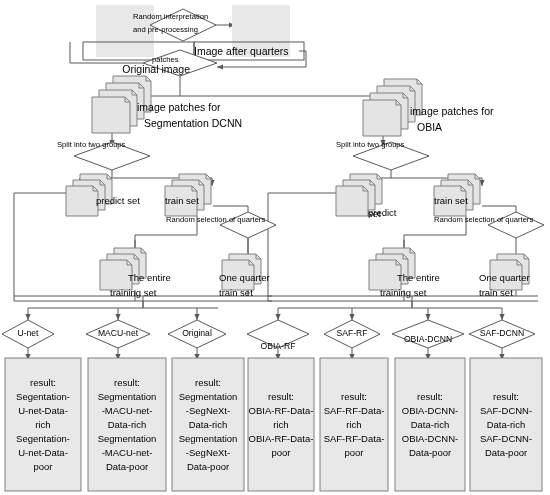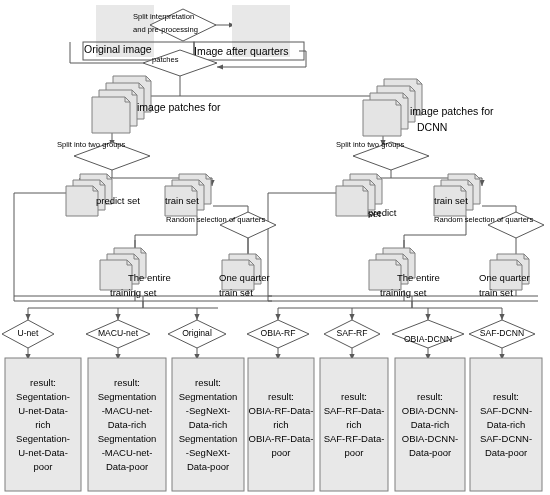--- a/index.html
+++ b/index.html
@@ -191,53 +191,54 @@
         <rect x="5" y="358" width="76" height="133" fill="#e8e8e8" stroke="#7f7f7f" stroke-width="1"></rect>
         <rect x="88" y="358" width="78" height="133" fill="#e8e8e8" stroke="#7f7f7f" stroke-width="1"></rect>
         <rect x="172" y="358" width="72" height="133" fill="#e8e8e8" stroke="#7f7f7f" stroke-width="1"></rect>
         <rect x="248" y="358" width="66" height="133" fill="#e8e8e8" stroke="#7f7f7f" stroke-width="1"></rect>
         <rect x="320" y="358" width="68" height="133" fill="#e8e8e8" stroke="#7f7f7f" stroke-width="1"></rect>
         <rect x="395" y="358" width="70" height="133" fill="#e8e8e8" stroke="#7f7f7f" stroke-width="1"></rect>
         <rect x="470" y="358" width="72" height="133" fill="#e8e8e8" stroke="#7f7f7f" stroke-width="1"></rect>
       </g>
 </svg>
 
-<div class="lbl t11" style="left:84px;top:44px;width:106px;">Original image</div>
+<div class="lbl t11" style="left:84px;top:64px;width:106px;text-align:right;">Original image</div>
 <div class="lbl t11" style="left:194px;top:46px;width:110px;">Image after quarters</div>
-<div class="lbl t8" style="left:133px;top:13px;width:100px;">Split interpretation</div>
+<div class="lbl t8" style="left:133px;top:13px;width:100px;">Random interpretation</div>
 <div class="lbl t8" style="left:133px;top:26px;width:100px;">and pre-processing</div>
 <div class="lbl t8" style="left:152px;top:56px;width:56px;">patches</div>
 
 <div class="lbl t11" style="left:137px;top:102px;width:120px;">image patches for</div>
+<div class="lbl t11" style="left:144px;top:118px;width:130px;">Segmentation DCNN</div>
 <div class="lbl t8" style="left:57px;top:141px;width:110px;">Split into two groups</div>
 <div class="lbl t10" style="left:96px;top:196px;width:89px;">predict set</div>
 <div class="lbl t10" style="left:165px;top:196px;width:60px;">train set</div>
 <div class="lbl t8" style="left:166px;top:216px;width:125px;">Random selection of quarters</div>
 <div class="lbl t10" style="left:128px;top:273px;width:70px;">The entire</div>
 <div class="lbl t10" style="left:110px;top:288px;width:80px;">training set</div>
 <div class="lbl t10" style="left:219px;top:273px;width:76px;">One quarter</div>
 <div class="lbl t10" style="left:219px;top:288px;width:70px;">train set</div>
 
 <div class="lbl t11" style="left:410px;top:106px;width:120px;">image patches for</div>
-<div class="lbl t11" style="left:417px;top:122px;width:80px;">DCNN</div>
+<div class="lbl t11" style="left:417px;top:122px;width:80px;">OBIA</div>
 <div class="lbl t8" style="left:336px;top:141px;width:110px;">Split into two groups</div>
 <div class="lbl t10" style="left:368px;top:208px;width:50px;">predict</div>
 <div class="lbl t10" style="left:368px;top:209px;width:40px;">set</div>
 <div class="lbl t10" style="left:434px;top:196px;width:60px;">train set</div>
 <div class="lbl t8" style="left:434px;top:216px;width:125px;">Random selection of quarters</div>
 <div class="lbl t10" style="left:397px;top:273px;width:70px;">The entire</div>
 <div class="lbl t10" style="left:380px;top:288px;width:80px;">training set</div>
 <div class="lbl t10" style="left:479px;top:273px;width:76px;">One quarter</div>
 <div class="lbl t10" style="left:479px;top:288px;width:70px;">train set</div>
 
 <div id="methods-layer">
       <div class="lbl t9 ctr" style="left: -12px; top: 329px; width: 80px;">U-net</div>
       <div class="lbl t9 ctr" style="left: 78px; top: 329px; width: 80px;">MACU-net</div>
       <div class="lbl t9 ctr" style="left: 157px; top: 329px; width: 80px;">Original</div>
-      <div class="lbl t9 ctr" style="left: 238px; top: 329px; width: 80px;">OBIA-RF</div>
+      <div class="lbl t9 ctr" style="left: 238px; top: 342px; width: 80px;">OBIA-RF</div>
       <div class="lbl t9 ctr" style="left: 312px; top: 329px; width: 80px;">SAF-RF</div>
       <div class="lbl t9 ctr" style="left: 388px; top: 335px; width: 80px;">OBIA-DCNN</div>
       <div class="lbl t9 ctr" style="left: 462px; top: 329px; width: 80px;">SAF-DCNN</div>
     </div>
 <div id="results-layer">
       <div class="lbl t10 ctr" style="left: 5px; top: 375.5px; width: 76px;">
         <div style="line-height: 14px;">result:</div>
         <div style="line-height: 14px;">Segentation-</div>
         <div style="line-height: 14px;">U-net-Data-</div>
         <div style="line-height: 14px;">rich</div>

